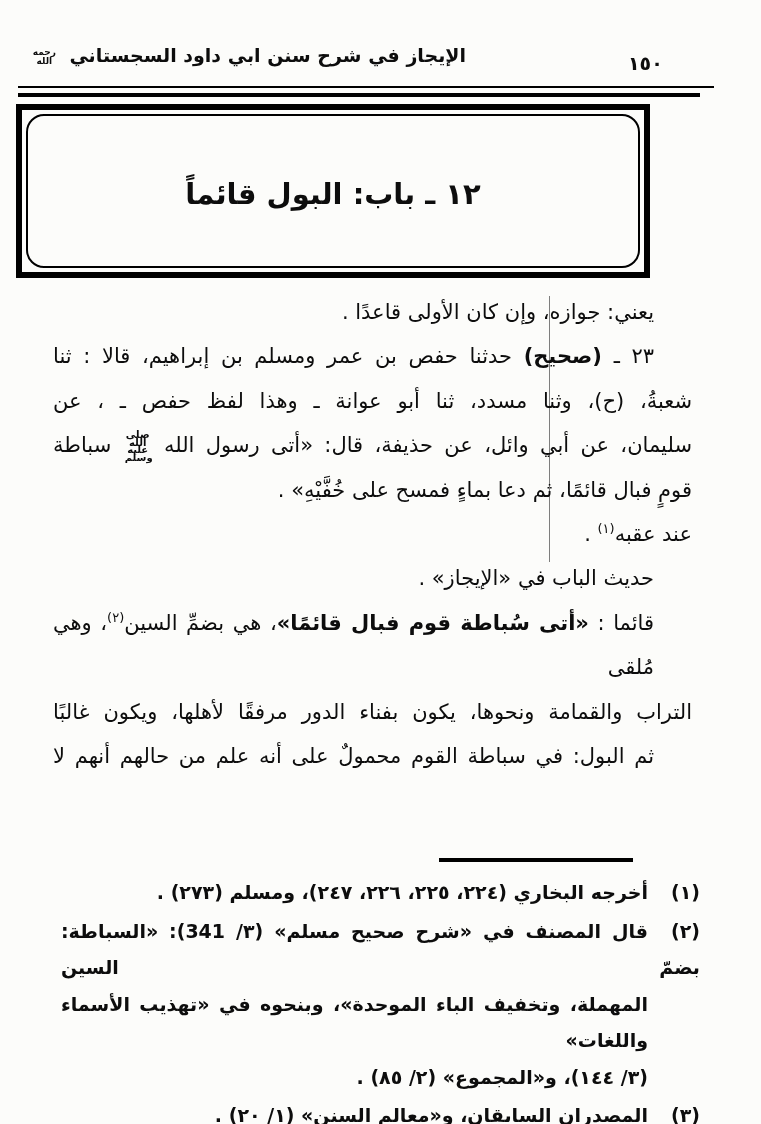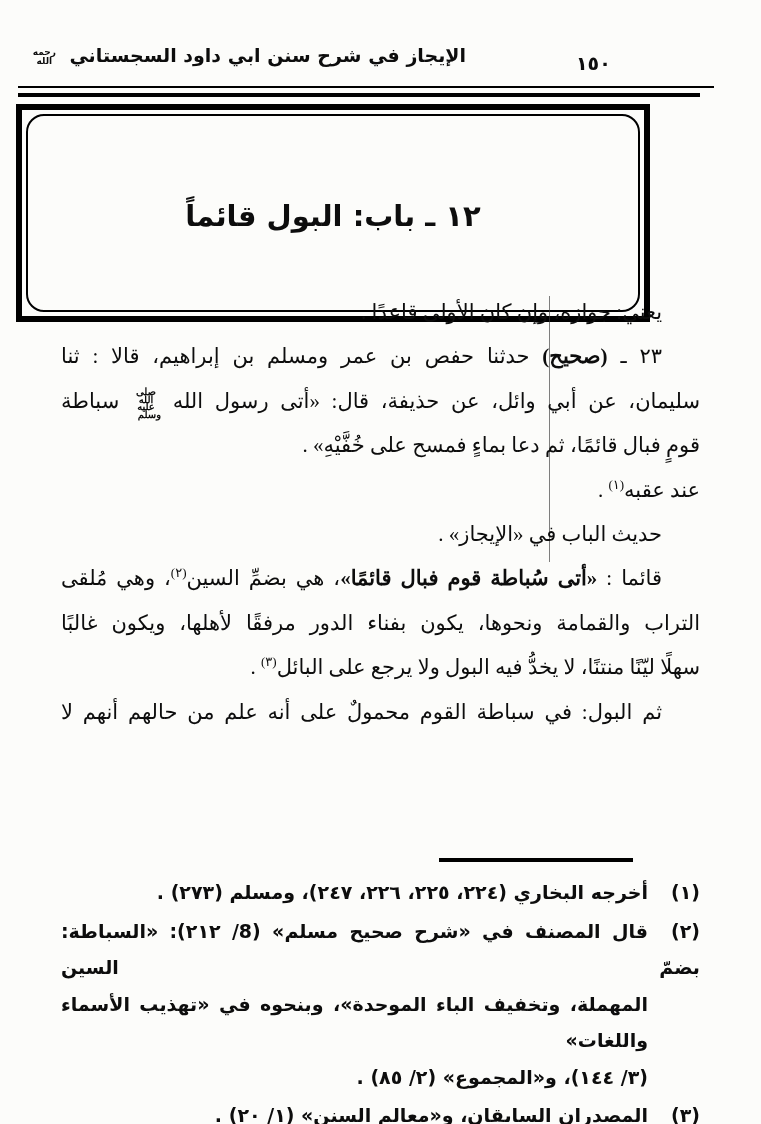--- a/index.html
+++ b/index.html
@@ -12,41 +12,41 @@
   .header-title {
     position:absolute; top:44px; left:18px; width:492px;
     font-size:19px; font-weight:bold; text-align:right; white-space:nowrap;
   }
   .honorific {
     display:inline-block; width:38px; font-size:9px; line-height:8.5px;
     text-align:center; vertical-align:middle; white-space:normal;
     margin-right:6px; font-weight:bold;
   }
   .page-number {
-    position:absolute; top:52px; left:620px;
+    position:absolute; top:52px; left:672px;
     font-size:19px; font-weight:bold; letter-spacing:1px;
   }
   .rule-top   { position:absolute; top:86px; left:62px; width:696px; height:2px; background:#000; }
   .rule-bottom{ position:absolute; top:93px; left:62px; width:682px; height:4px; background:#000; }
 
   
   .chapter-box {
-    position:absolute; top:104px; left:60px; width:634px; height:218px;
+    position:absolute; top:104px; left:60px; width:634px; height:174px;
     border:6px solid #000; box-sizing:border-box; background:#fcfcfa;
   }
   .chapter-box-inner {
     position:absolute; inset:4px; border:2px solid #000; border-radius:18px;
     display:flex; align-items:center; justify-content:center;
   }
   .chapter-title { font-size:29px; font-weight:bold; padding-top:6px; }
 
   
   .body-text {
-    position:absolute; top:290px; left:61px; right:61px; width:639px;
-    font-size:21px; line-height:44.4px;font-family:Liberation Serif, serif;
+    position:absolute; top:290px; left:61px; right:69px; width:639px;
+    font-size:21px; line-height:44.4px;
   }
   .bl { white-space:normal; }
   .just  { text-align:justify; text-align-last:justify; }
   .start { text-align:right; }
   .indent { padding-right:38px; }
   .b { font-weight:bold; }
   sup.fnref { font-size:13px; vertical-align:super; line-height:0; }
   .saw {
     display:inline-block; width:30px; font-size:10px; line-height:7.5px;
     text-align:center; vertical-align:middle; font-weight:bold; white-space:normal;
@@ -84,34 +84,34 @@
     <div class="chapter-box-inner">
       <div class="chapter-title">١٢ ـ باب: البول قائماً</div>
     </div>
   </div>
 
   <div class="artifact-vline"></div>
 
   <div class="body-text">
     <div class="bl start indent">يعني: جوازه، وإن كان الأولى قاعدًا .</div>
     <div class="bl just indent"><span>٢٣ ـ </span><span class="b">(صحيح)</span><span> حدثنا حفص بن عمر ومسلم بن إبراهيم، قالا : ثنا</span></div>
+    <div class="bl just">شعبةُ، (ح)، وثنا مسدد، ثنا أبو عوانة ـ وهذا لفظ حفص ـ ، عن</div>
     <div class="bl just"><span>سليمان، عن أبي وائل، عن حذيفة، قال: «أتى رسول الله </span><span class="saw">صلى الله عليه وسلم</span><span> سباطة</span></div>
     <div class="bl start">قومٍ فبال قائمًا، ثم دعا بماءٍ فمسح على خُفَّيْهِ» .</div>
     <div class="bl start"><span>عند عقبه</span><sup class="fnref">(١)</sup><span> .</span></div>
     <div class="bl start indent">حديث الباب في «الإيجاز» .</div>
     <div class="bl just indent"><span>قائما : </span><span class="b">«أتى سُباطة قوم فبال قائمًا»</span><span>، هي بضمِّ السين</span><sup class="fnref">(٢)</sup><span>، وهي مُلقى</span></div>
     <div class="bl just">التراب والقمامة ونحوها، يكون بفناء الدور مرفقًا لأهلها، ويكون غالبًا</div>
-    <div class="bl start"><span>سهلًا ليّنًا منتنًا، لا يخدُّ فيه البول ولا يرجع على البائل</span><sup class="fnref">(٣)</sup><span> .</span></div>
     <div class="bl just indent">ثم البول: في سباطة القوم محمولٌ على أنه علم من حالهم أنهم لا</div>
   </div>
 
   <div class="footnote-separator"></div>
   <div class="footnotes">
     <div class="fn start"><span class="fn-marker">(١)</span><span>أخرجه البخاري (٢٢٤، ٢٢٥، ٢٢٦، ٢٤٧)، ومسلم (٢٧٣) .</span></div>
     <div class="fn">
-      <div class="just"><span class="fn-marker">(٢)</span><span>قال المصنف في «شرح صحيح مسلم» (8/ ٢١٢): «السباطة: بضمّ السين</span></div>
+      <div class="just"><span class="fn-marker">(٢)</span><span>قال المصنف في «شرح صحيح مسلم» (٣/ 341): «السباطة: بضمّ السين</span></div>
       <div class="just fn-cont">المهملة، وتخفيف الباء الموحدة»، وبنحوه في «تهذيب الأسماء واللغات»</div>
       <div class="start fn-cont">(٣/ ١٤٤)، و«المجموع» (٢/ ٨٥) .</div>
     </div>
     <div class="fn start"><span class="fn-marker">(٣)</span><span>المصدران السابقان، و«معالم السنن» (١/ ٢٠) .</span></div>
   </div>
 
 </div>
 
 </body></html>

